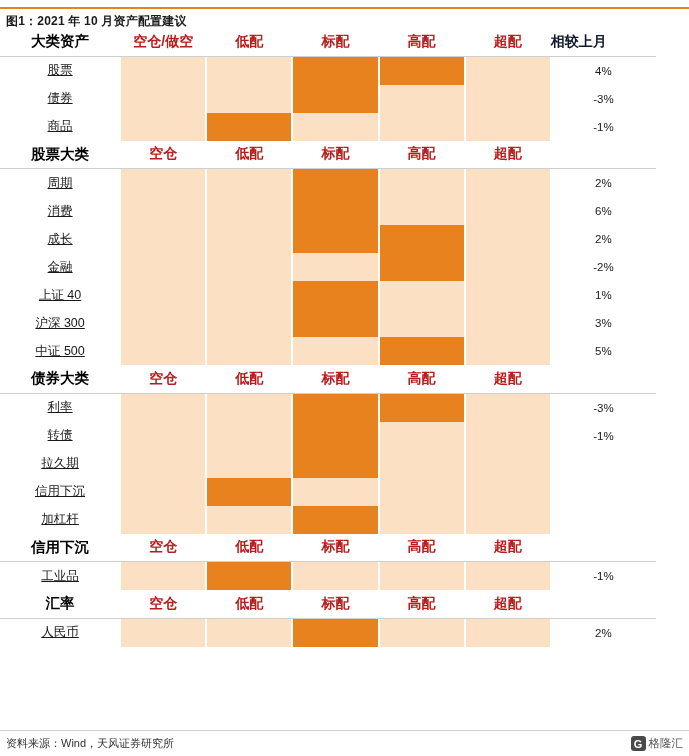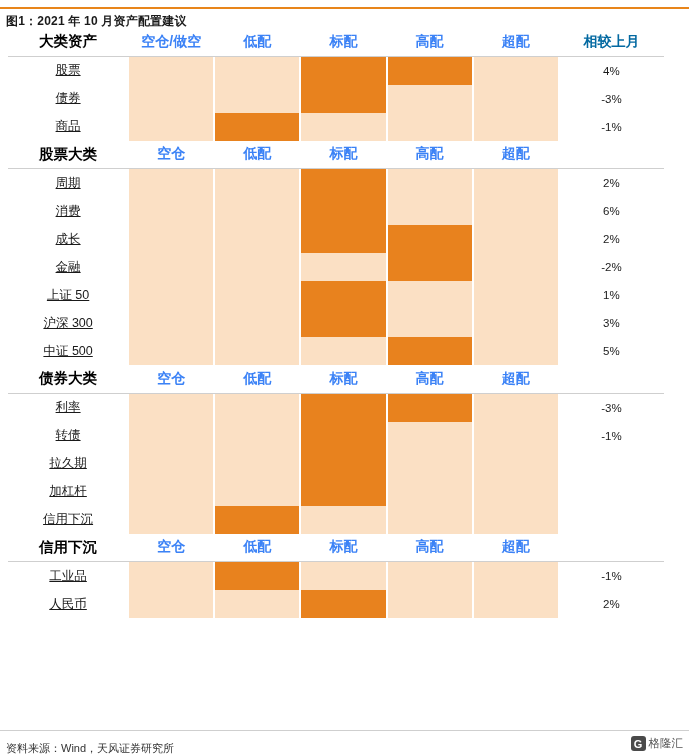--- a/index.html
+++ b/index.html
@@ -28,21 +28,21 @@
   }
   .title-bar .tlabel {
     font-size: 12px;
     font-weight: bold;
     color: #1a1a1a;
     letter-spacing: 0.2px;
   }
   
   table.alloc {
     position: absolute;
-    left: 8px; top: 28px;
+    left: 0; top: 28px;
     width: 656px;
     border-collapse: collapse;
     table-layout: fixed;
   }
   table.alloc td {
     padding: 0;
     height: 28px;
     vertical-align: middle;
   }
   .c-label { width: 120px; text-align: center; }
@@ -51,29 +51,29 @@
 
   .hdr-label {
     font-size: 14.5px;
     font-weight: bold;
     color: #000;
     text-align: center;
   }
   .hdr-cell {
     font-size: 14px;
     font-weight: bold;
-    color: #3b82f6;
+    color: #b91c1c;
     text-align: center;
     background: #ffffff;
   }
   .hdr-delta {
     font-size: 14px;
     font-weight: bold;
-    color: #0369a1;
-    text-align: center;
+    color: #0f172a;
+    text-align: left;
   }
   .row-label {
     font-size: 12.5px;
     color: #1a1a1a;
     text-align: center;
     text-decoration: underline;
   }
   .delta {
     font-size: 11.5px;
     color: #1a1a1a;
@@ -93,21 +93,21 @@
   tr.grouphdr td { border-bottom: 1px solid #cfcfcf; }
   tr.grouphdr td.c-delta { border-bottom: 1px solid #cfcfcf; }
 
   
   .footer {
     position: absolute;
     left: 0; bottom: 0;
     width: 689px; height: 26px;
     border-top: 1px solid #cfcfcf;
     display: flex;
-    align-items: flex-end;
+    align-items: center;
     padding-left: 6px;
   }
   .footer .src {
     font-size: 11px;
     color: #333;
   }
   .logo {
     position: absolute;
     right: 6px; bottom: 5px;
     display: flex;
@@ -295,21 +295,21 @@
           </td>
           <td class="c-cell">
             <div class="cell lvl1"></div>
           </td>
           <td class="c-cell">
             <div class="cell lvl0"></div>
           </td>
           <td class="c-delta delta">-2%</td>
         </tr>
         <tr>
-          <td class="c-label row-label">上证 50</td>
+          <td class="c-label row-label">上证 40</td>
           <td class="c-cell">
             <div class="cell lvl0"></div>
           </td>
           <td class="c-cell">
             <div class="cell lvl0"></div>
           </td>
           <td class="c-cell">
             <div class="cell lvl1"></div>
           </td>
           <td class="c-cell">
@@ -418,48 +418,48 @@
           </td>
           <td class="c-cell">
             <div class="cell lvl0"></div>
           </td>
           <td class="c-cell">
             <div class="cell lvl0"></div>
           </td>
           <td class="c-delta delta"></td>
         </tr>
         <tr>
+          <td class="c-label row-label">信用下沉</td>
+          <td class="c-cell">
+            <div class="cell lvl0"></div>
+          </td>
+          <td class="c-cell">
+            <div class="cell lvl1"></div>
+          </td>
+          <td class="c-cell">
+            <div class="cell lvl0"></div>
+          </td>
+          <td class="c-cell">
+            <div class="cell lvl0"></div>
+          </td>
+          <td class="c-cell">
+            <div class="cell lvl0"></div>
+          </td>
+          <td class="c-delta delta"></td>
+        </tr>
+        <tr>
           <td class="c-label row-label">加杠杆</td>
           <td class="c-cell">
             <div class="cell lvl0"></div>
           </td>
           <td class="c-cell">
             <div class="cell lvl0"></div>
           </td>
           <td class="c-cell">
             <div class="cell lvl1"></div>
-          </td>
-          <td class="c-cell">
-            <div class="cell lvl0"></div>
-          </td>
-          <td class="c-cell">
-            <div class="cell lvl0"></div>
-          </td>
-          <td class="c-delta delta"></td>
-        </tr>
-        <tr>
-          <td class="c-label row-label">信用下沉</td>
-          <td class="c-cell">
-            <div class="cell lvl0"></div>
-          </td>
-          <td class="c-cell">
-            <div class="cell lvl1"></div>
-          </td>
-          <td class="c-cell">
-            <div class="cell lvl0"></div>
           </td>
           <td class="c-cell">
             <div class="cell lvl0"></div>
           </td>
           <td class="c-cell">
             <div class="cell lvl0"></div>
           </td>
           <td class="c-delta delta"></td>
         </tr>
         <tr class="grouphdr">
@@ -483,20 +483,29 @@
             <div class="cell lvl0"></div>
           </td>
           <td class="c-cell">
             <div class="cell lvl0"></div>
           </td>
           <td class="c-cell">
             <div class="cell lvl0"></div>
           </td>
           <td class="c-delta delta">-1%</td>
         </tr>
+        <tr class="grouphdr">
+          <td class="c-label hdr-label">汇率</td>
+          <td class="c-cell hdr-cell">空仓</td>
+          <td class="c-cell hdr-cell">低配</td>
+          <td class="c-cell hdr-cell">标配</td>
+          <td class="c-cell hdr-cell">高配</td>
+          <td class="c-cell hdr-cell">超配</td>
+          <td class="c-delta hdr-delta"></td>
+        </tr>
         <tr>
           <td class="c-label row-label">人民币</td>
           <td class="c-cell">
             <div class="cell lvl0"></div>
           </td>
           <td class="c-cell">
             <div class="cell lvl0"></div>
           </td>
           <td class="c-cell">
             <div class="cell lvl1"></div>

